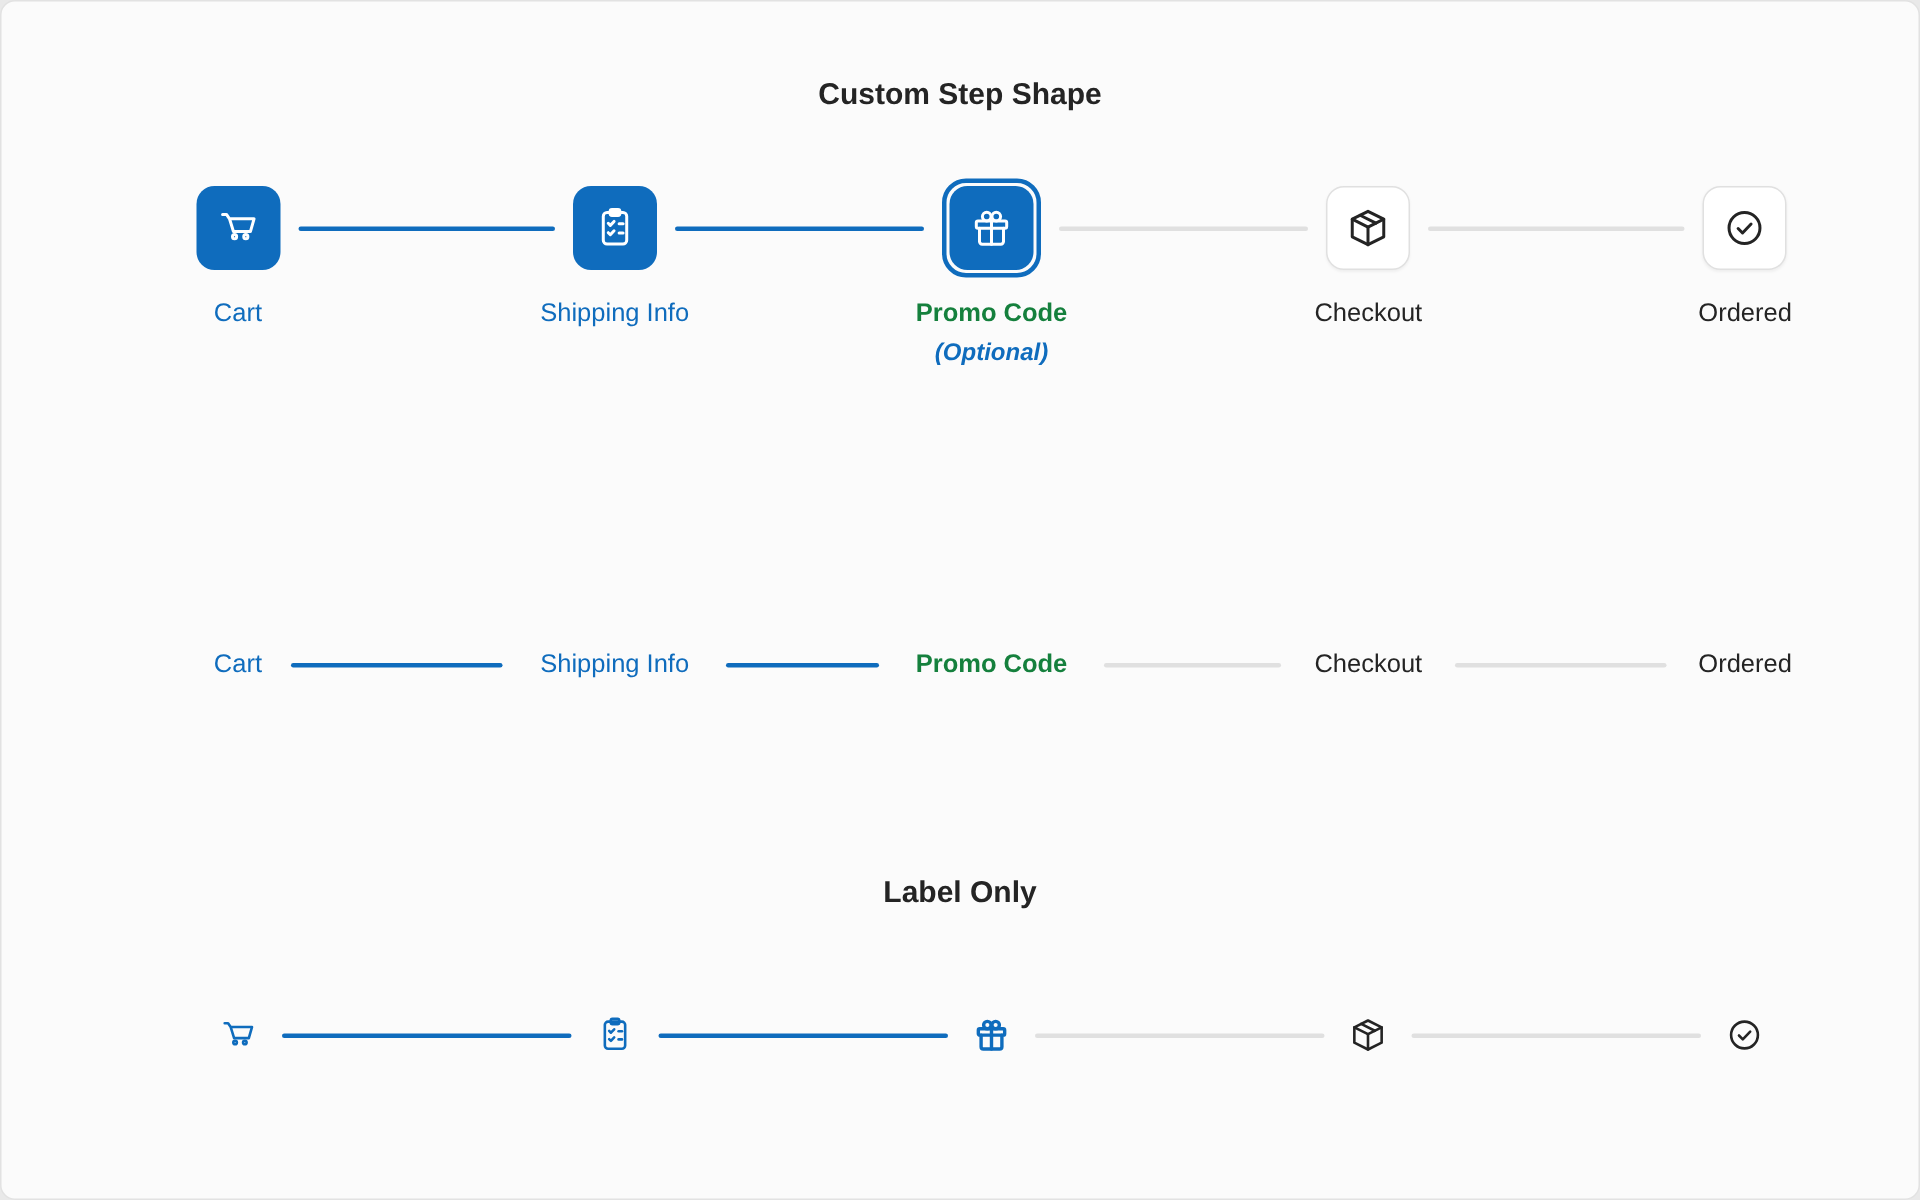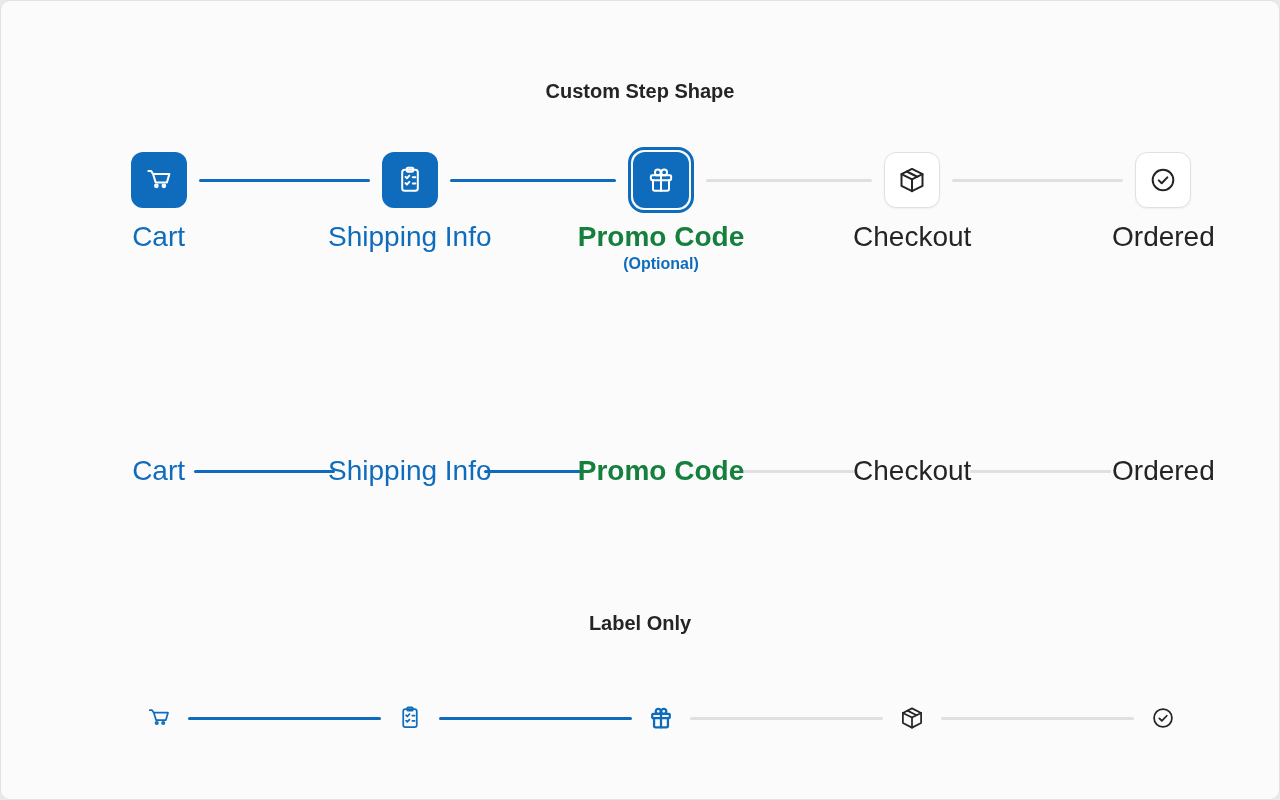--- a/index.html
+++ b/index.html
@@ -11,21 +11,21 @@
   .card{
     position:relative;
     width:1280px;height:800px;
     box-sizing:border-box;
     background:#fbfbfb;
     border:1px solid #e2e2e2;
     border-radius:10px;
     overflow:hidden;
   }
   .demo-section{display:block;}
-  #s0{padding-top:78px;}
+  #s0{padding-top:50px;}
   #s1{padding-top:124px;}
   #s2{padding-top:128px;}
   .section-title{
     margin:0;
     font-size:20px;line-height:24px;font-weight:700;
     color:#242424;text-align:center;
   }
   .stepper{display:flex;width:1256px;margin-left:32px;}
   .variant-icon-label{margin-top:44px;}
   .variant-label-only{margin-top:60px;}
@@ -52,28 +52,29 @@
   .step.upcoming .shape{
     background:#ffffff;border:1px solid #e0e0e0;color:#242424;
     box-shadow:0 1px 2px rgba(0,0,0,.05);
   }
   .ring{
     border:3px solid #0f6cbd;border-radius:16px;padding:2px;
     background:transparent;box-sizing:border-box;
   }
   .shape svg{width:30px;height:30px;display:block;}
   .step-label{
-    margin-top:12px;font-size:28px;line-height:24px;color:#242424;
+    margin-top:12px;font-size:17px;line-height:24px;color:#242424;
     white-space:nowrap;z-index:1;background:transparent;
   }
   .step.completed .step-label{color:#0f6cbd;}
   .step.active .step-label{color:#15803d;font-weight:700;}
   .step-sublabel{
     margin-top:4px;font-size:16px;line-height:22px;font-weight:700;color:#0f6cbd;
     white-space:nowrap;
+    font-style:italic;
   }
   
   .variant-label-only .step-label{margin-top:0;}
 
   
   .icon-cell{height:26px;display:flex;align-items:center;justify-content:center;z-index:1;}
   .icon-cell svg{width:26px;height:26px;display:block;}
   .variant-icon-only .step.completed,.variant-icon-only .step.active{color:#0f6cbd;}
   .variant-icon-only .step.upcoming{color:#242424;}
   .variant-icon-only .step.active svg{stroke-width:2.1;}

